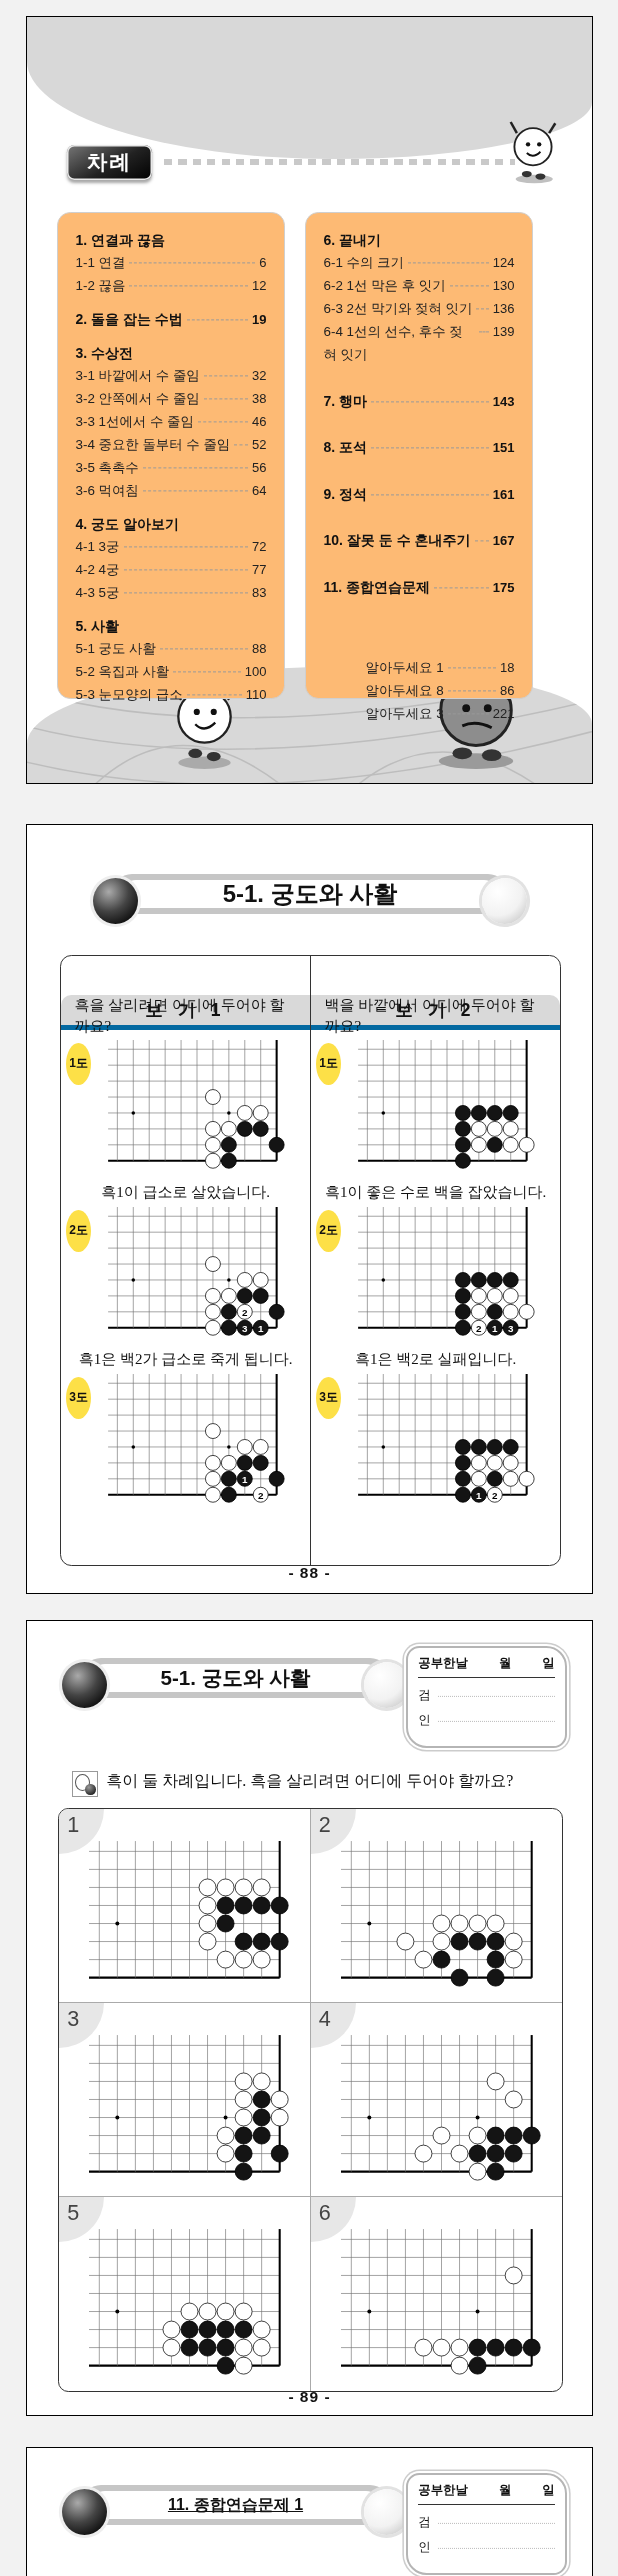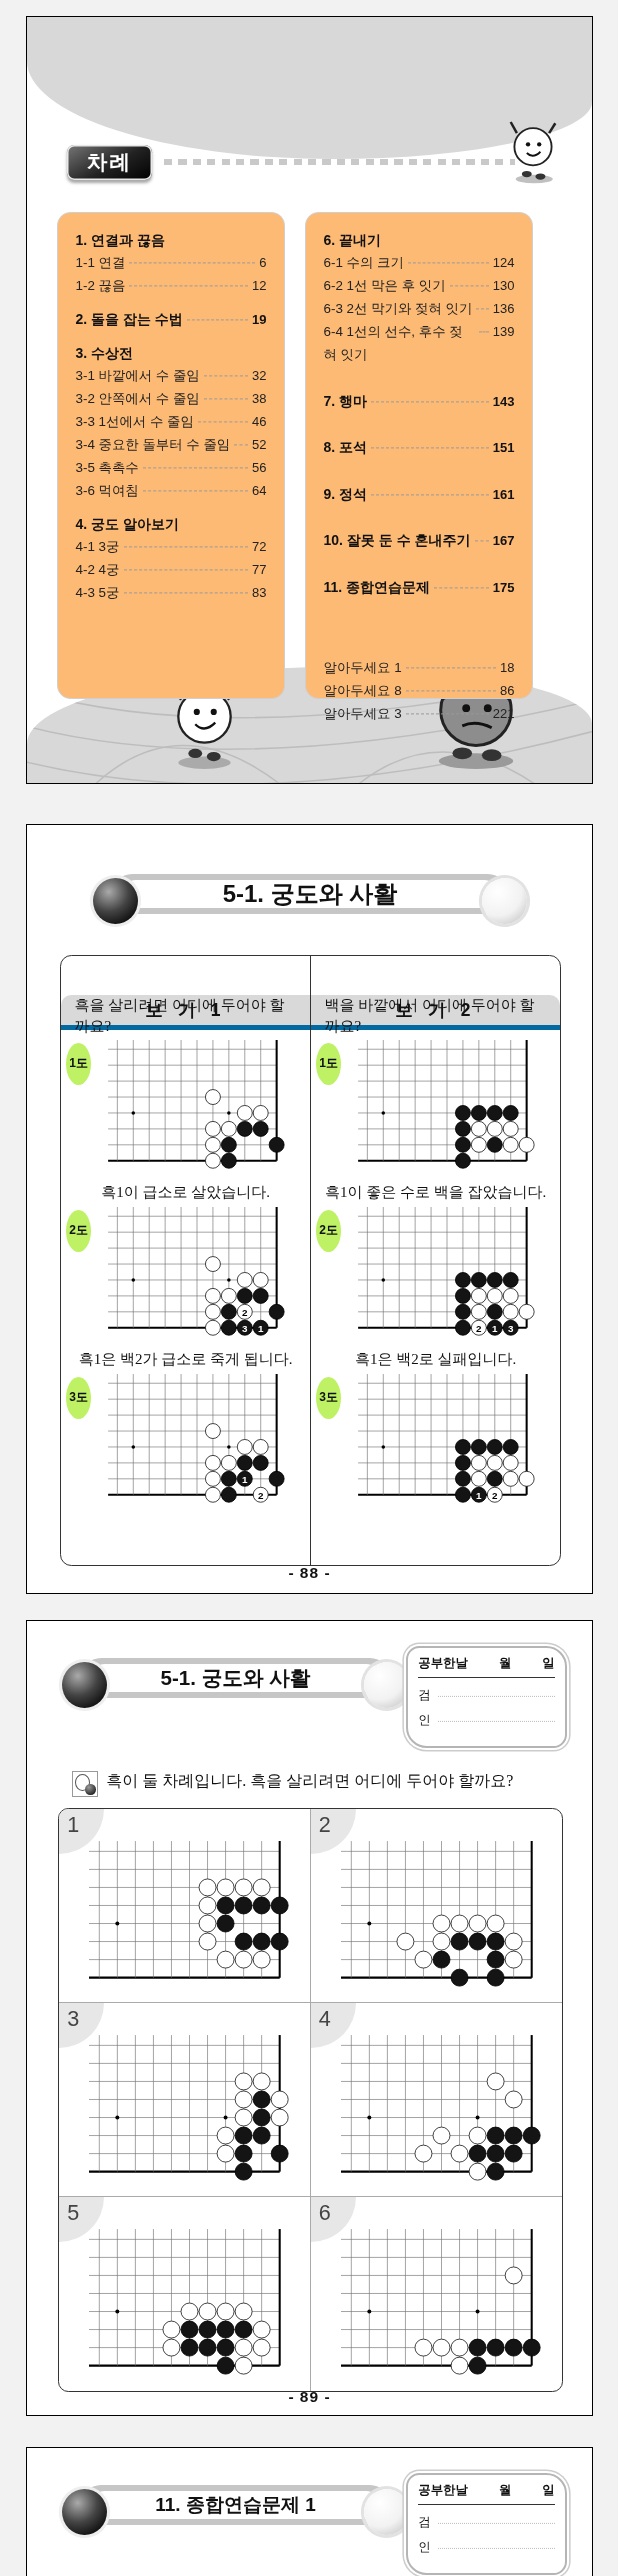--- a/index.html
+++ b/index.html
@@ -24,21 +24,21 @@
               background:repeating-linear-gradient(90deg,#c9c9c9 0 8.2px,transparent 8.2px 14.4px);}
   .toc-col{position:absolute;top:195px;width:228px;height:487px;background:#fdba74;border:1px solid #cfcfcf;
            border-radius:13.4px;padding:15.5px 17.5px;box-sizing:border-box;}
   #toc-left{left:30px;}  #toc-right{left:278px;}
   .toc-sec{margin-top:12.4px;}
   .toc-sec:first-child{margin-top:2.1px;}
   .toc-title{font-weight:bold;font-size:14px;line-height:20.6px;display:flex;align-items:baseline;}
   .toc-item{font-size:13.4px;line-height:23px;display:flex;align-items:baseline;color:#222;}
   .lead{flex:1;margin:0 4.1px;border-bottom:1px dashed #9a9a9a;transform:translateY(-3.6px);min-width:9.3px;}
   .pageno{font-size:13px;}
-  .gap48{margin-top:25px;} .gap120{margin-top:57px;}
+  .gap48{margin-top:25px;} .gap120{margin-top:57px;margin-left:42px;}
 
   
   .banner{position:absolute;height:40px;}
   .banner .track{position:absolute;left:13.4px;right:13.4px;top:0;bottom:0;background:#c6c6c6;border-radius:515px;}
   .banner .inner{position:absolute;left:23px;right:23px;top:5.7px;bottom:5.7px;background:#fff;border-radius:515px;
                  display:flex;align-items:center;justify-content:center;font-weight:bold;}
   .banner .stone{position:absolute;top:3.6px;width:45px;height:46px;border-radius:50%;}
   .banner .stone.black{left:-6.2px;background:radial-gradient(circle at 35% 30%,#aaa 0%,#444 45%,#000 90%);box-shadow:0 0 0 3.1px #eee;}
   .banner .stone.white{right:-6.2px;background:radial-gradient(circle at 35% 30%,#fff 0%,#f2f2f2 55%,#bbb 100%);box-shadow:0 0 0 3.1px #e2e2e2;}
   .stamp{position:absolute;width:161px;height:102px;border:2.1px solid #b5b5b5;border-radius:13.4px 20.6px 13.4px 20.6px;
@@ -55,21 +55,21 @@
   .board{display:inline-block;}
 
   
   .bogi-box{position:absolute;top:130px;left:33px;width:499px;height:609px;border:1px solid #333;border-radius:11.3px;overflow:hidden;}
   .bogi-head{position:absolute;top:0;width:249px;height:30px;background:#d9d9d9;border-bottom:5px solid #0369a1;
              display:flex;align-items:center;justify-content:center;font-size:17.5px;font-weight:bold;letter-spacing:5.2px;margin-top:39px;}
   .bogi-div{position:absolute;top:0;bottom:0;left:249px;width:1px;background:#333;}
   .bogi-col{position:absolute;top:30px;width:249px;height:680px;}
   .bq{padding:9.3px 13.4px 3.1px 13.4px;font-family:"Liberation Serif","DejaVu Serif",serif;font-size:15px;line-height:20.6px;}
   .diag{position:relative;height:138px;}
-  .diag .dbadge{position:absolute;left:5.2px;top:3.1px;width:23px;height:40px;background:#bef264;border-radius:50%;
+  .diag .dbadge{position:absolute;left:5.2px;top:3.1px;width:23px;height:40px;background:#fde047;border-radius:50%;
                 display:flex;align-items:center;justify-content:center;text-align:center;
                 font-size:12px;font-weight:bold;line-height:13.4px;width:23px;word-break:break-all;padding:1px;}
   .diag .bwrap{position:absolute;left:47px;top:0;}
   .dcap{height:29px;display:flex;align-items:center;justify-content:center;
         font-family:"Liberation Serif","DejaVu Serif",serif;font-size:15px;}
 
   
   .prob-box{position:absolute;top:187px;left:31px;width:503px;height:582px;border:1px solid #333;border-radius:10.3px;overflow:hidden;
             display:grid;grid-template-columns:1fr 1fr;grid-template-rows:1fr 1fr 1fr;}
   .prob{position:relative;border-right:1px solid #aaa;border-bottom:1px solid #aaa;}
@@ -201,20 +201,40 @@
         </div>
         <div class="toc-item">
           <span>4-2 4궁</span>
           <span class="lead"></span>
           <span class="pageno">77</span>
         </div>
         <div class="toc-item">
           <span>4-3 5궁</span>
           <span class="lead"></span>
           <span class="pageno">83</span>
+        </div>
+      </div>
+      <div class="toc-sec">
+        <div class="toc-title">
+          <span>5. 사활</span>
+        </div>
+        <div class="toc-item">
+          <span>5-1 궁도 사활</span>
+          <span class="lead"></span>
+          <span class="pageno">88</span>
+        </div>
+        <div class="toc-item">
+          <span>5-2 옥집과 사활</span>
+          <span class="lead"></span>
+          <span class="pageno">100</span>
+        </div>
+        <div class="toc-item">
+          <span>5-3 눈모양의 급소</span>
+          <span class="lead"></span>
+          <span class="pageno">110</span>
         </div>
       </div>
     </div>
   <div class="toc-col" id="toc-right">
       <div class="toc-sec">
         <div class="toc-title">
           <span>6. 끝내기</span>
         </div>
         <div class="toc-item">
           <span>6-1 수의 크기</span>
@@ -853,21 +873,21 @@
             <circle cx="265" cy="265" r="16.45" fill="#141414" stroke="#000" stroke-width="1.6"></circle>
           </svg></div>
       </div>
     </div>
   <div class="pnum" style="bottom:9.3px;">- 89 -</div>
 </div>
 
 <div class="card" id="card4">
   <div class="banner" style="top:37px;left:41px;width:335px;">
     <div class="track"></div>
-    <div class="inner" style="font-size:19px;">11. 종합연습문제 1</div>
+    <div class="inner" style="font-size:16px;text-decoration:underline;">11. 종합연습문제 1</div>
     <div class="stone black"></div>
     <div class="stone white"></div>
   </div>
   <div class="stamp" style="top:25px;right:25px;">
     <div class="r1">
         <span>공부한날</span>
         <span class="sp"></span>
       <span>월</span>
         <span class="sp"></span>
       <span>일</span>

